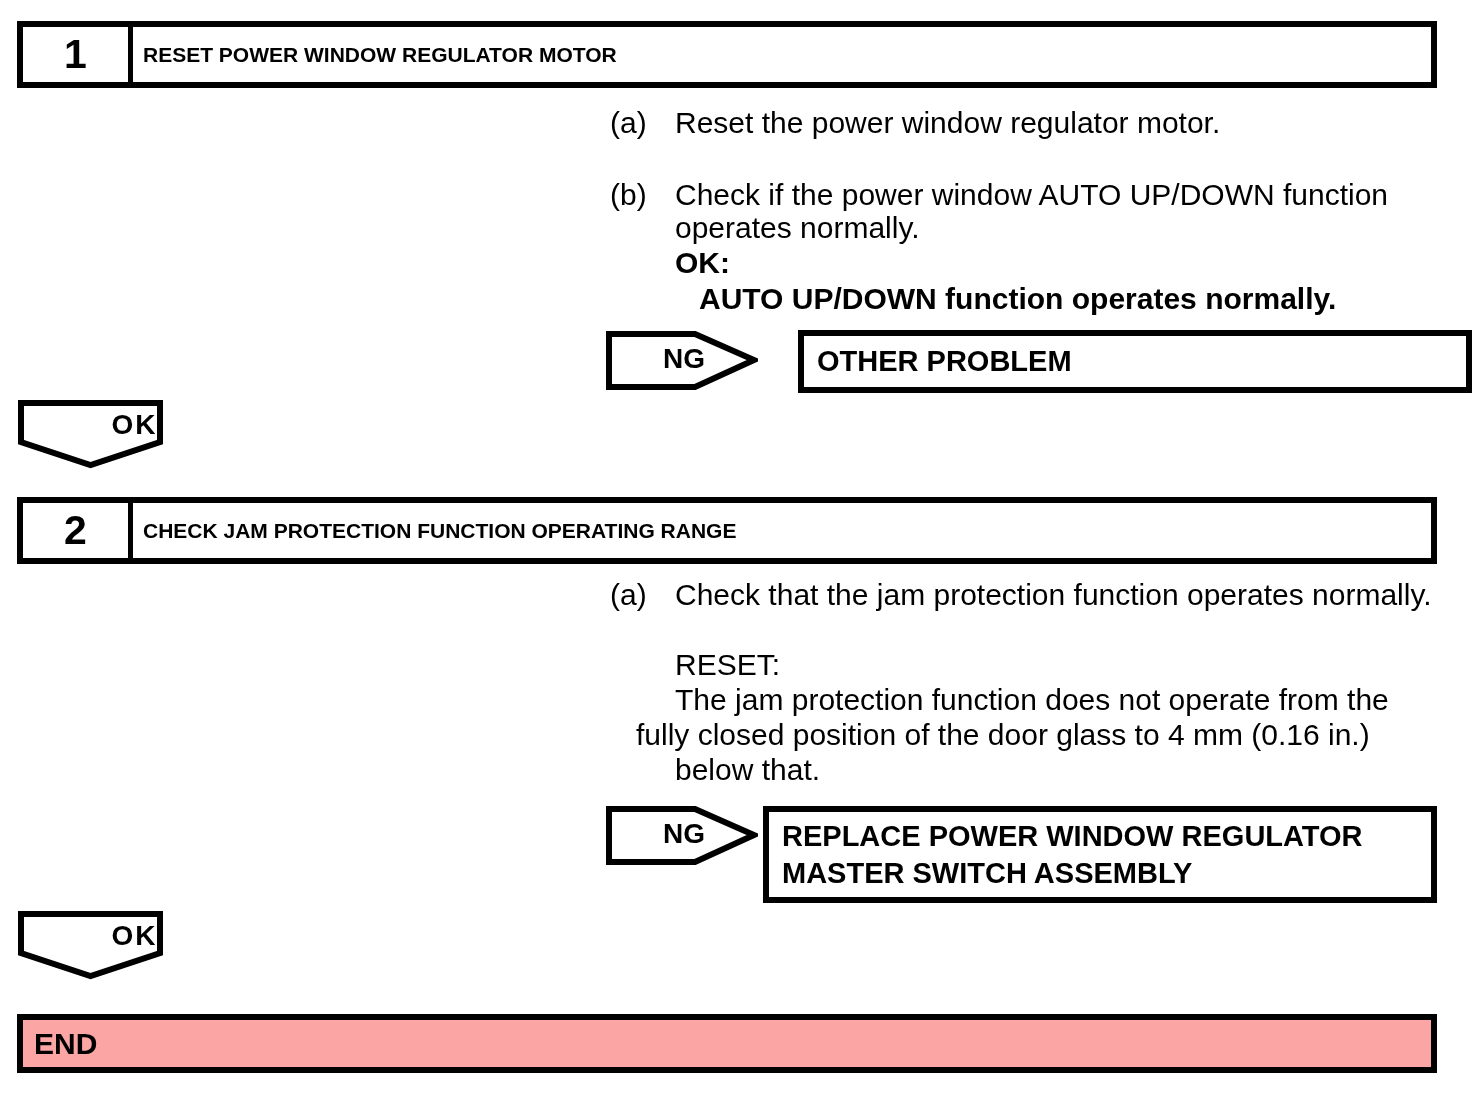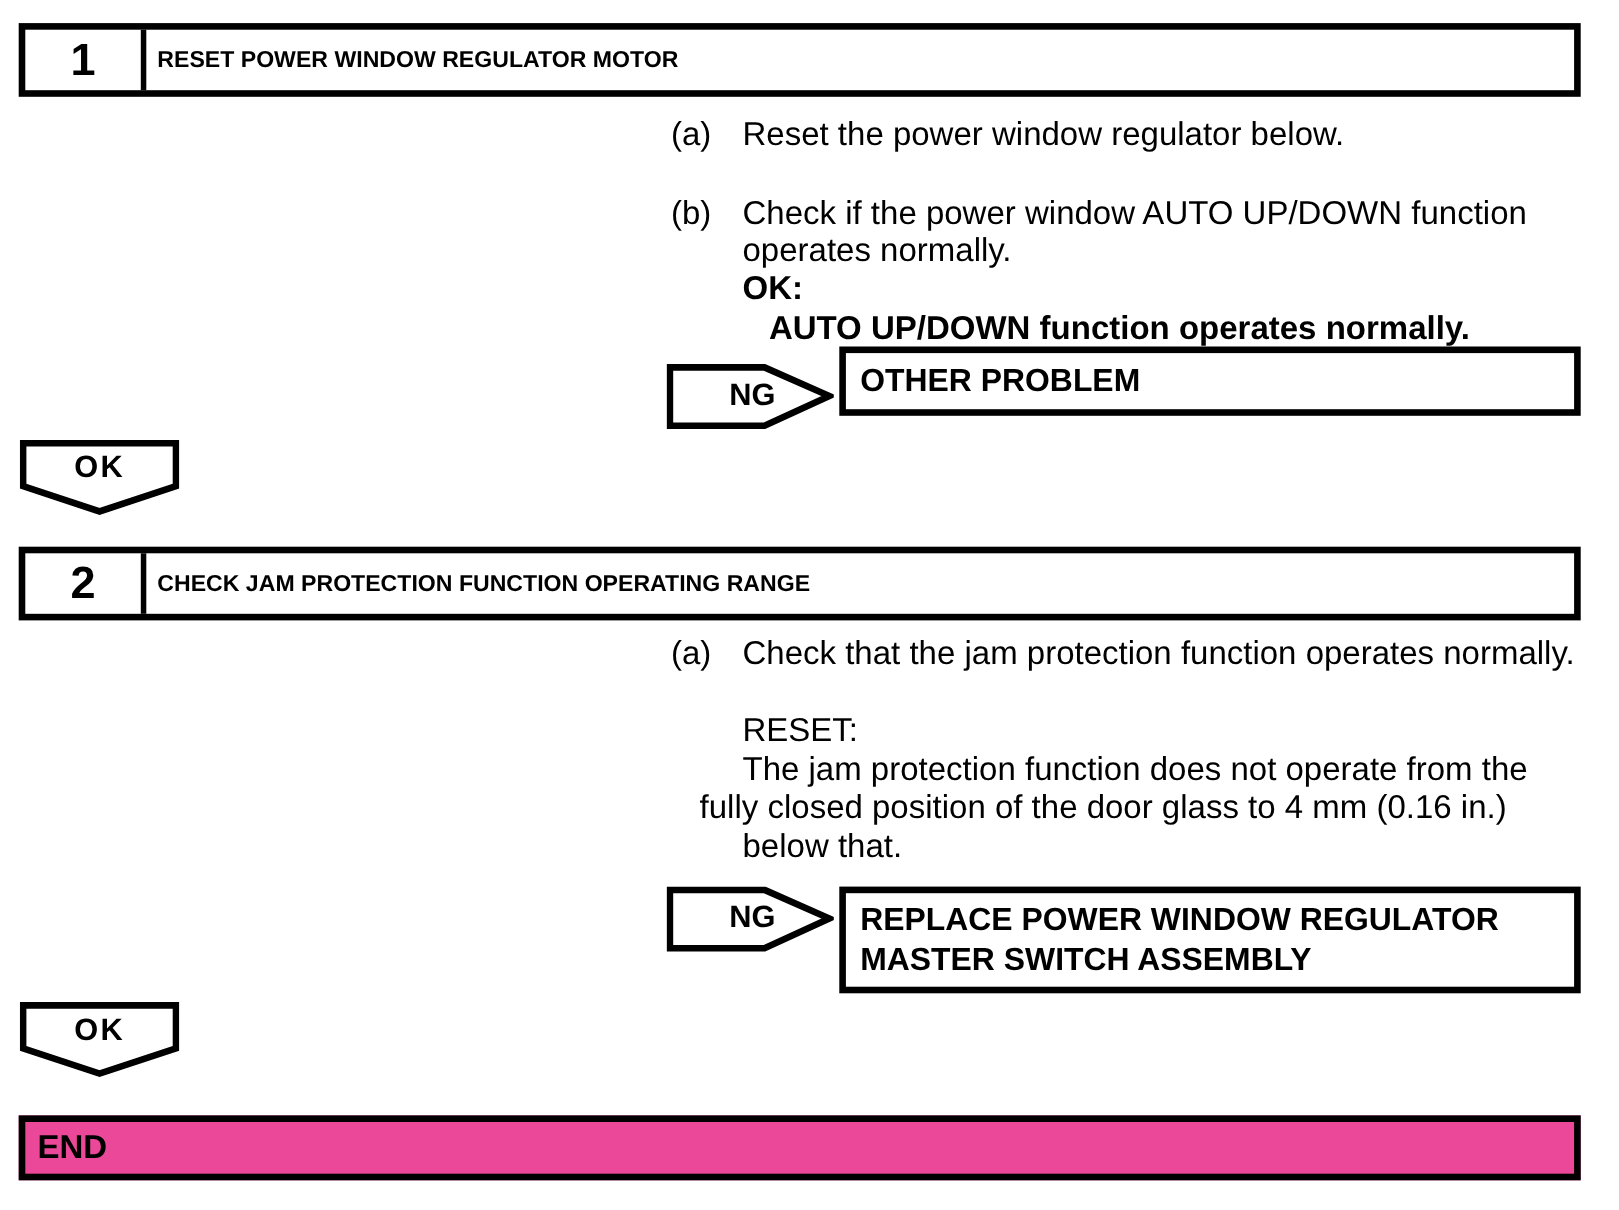--- a/index.html
+++ b/index.html
@@ -38,67 +38,67 @@
     position:absolute;left:0;top:0;width:92px;height:56px;
     display:flex;align-items:center;justify-content:center;
     font-weight:bold;font-size:28px;padding-left:32px;
   }
   
   .ok-wrap{position:absolute;width:145px;height:70px;}
   .ok-wrap svg{position:absolute;left:0;top:0;}
   .ok-label{
     position:absolute;left:0;top:5px;width:145px;height:40px;
     display:flex;align-items:center;justify-content:center;
-    font-weight:bold;font-size:28px;letter-spacing:2px;
+    font-weight:bold;font-size:28px;letter-spacing:2px;padding-left:44px;
   }
   
   .result-box{
     position:absolute;left:763px;width:674px;
     border:6px solid #000;box-sizing:border-box;background:#fff;
     display:flex;flex-direction:column;justify-content:center;
     padding-left:13px;
   }
   .result-line{
     font-weight:bold;font-size:29px;line-height:37px;white-space:nowrap;
   }
   
   .end-box{
     position:absolute;left:17px;top:1014px;width:1420px;height:59px;
-    border:6px solid #000;box-sizing:border-box;background:#ec4899;
+    border:6px solid #000;box-sizing:border-box;background:#fca5a5;
     display:flex;align-items:center;padding-left:11px;
     font-weight:bold;font-size:30px;
   }
 </style>
 </head>
 <body>
 
 <div id="canvas">
 
   <div class="header-box" style="top:21px;">
     <div class="header-num">1</div>
     <div class="header-title">RESET POWER WINDOW REGULATOR MOTOR</div>
   </div>
 
   <div class="tline" style="left:610px;top:106px;">(a)</div>
-  <div class="tline" style="left:675px;top:106px;">Reset the power window regulator below.</div>
+  <div class="tline" style="left:675px;top:106px;">Reset the power window regulator motor.</div>
 
   <div class="tline" style="left:610px;top:178px;">(b)</div>
   <div class="tline" style="left:675px;top:211px;">operates normally.</div>
   <div class="tline" style="left:675px;top:178px;">Check if the power window AUTO UP/DOWN function</div>
 
   <div class="tline bold" style="left:675px;top:246px;">OK:</div>
   <div class="tline bold" style="left:699px;top:282px;">AUTO UP/DOWN function operates normally.</div>
 
   <div class="ng-wrap" style="left:606px;top:331px;">
     <svg width="152" height="60" viewBox="0 0 152 60">
       <polygon points="3,3 89,3 148,29 89,56 3,56" fill="#ffffff" stroke="#000000" stroke-width="6"></polygon>
     </svg>
     <div class="ng-label">NG</div>
   </div>
-  <div class="result-box" style="top:315px;height:63px;">
+  <div class="result-box" style="top:330px;height:63px;margin-left:35px;">
     <div class="result-line">OTHER PROBLEM</div>
   </div>
 
   <div class="ok-wrap" style="left:18px;top:400px;">
     <svg width="145" height="70" viewBox="0 0 145 70">
       <polygon points="3,3 142,3 142,42 72.5,65 3,42" fill="#ffffff" stroke="#000000" stroke-width="6"></polygon>
     </svg>
     <div class="ok-label">OK</div>
   </div>
 

